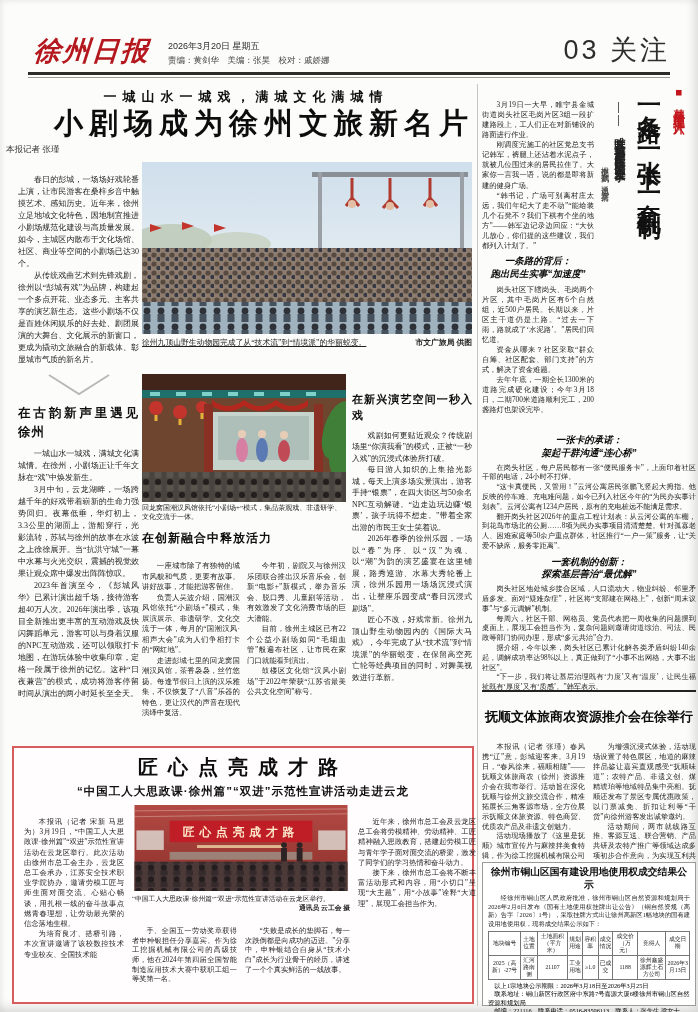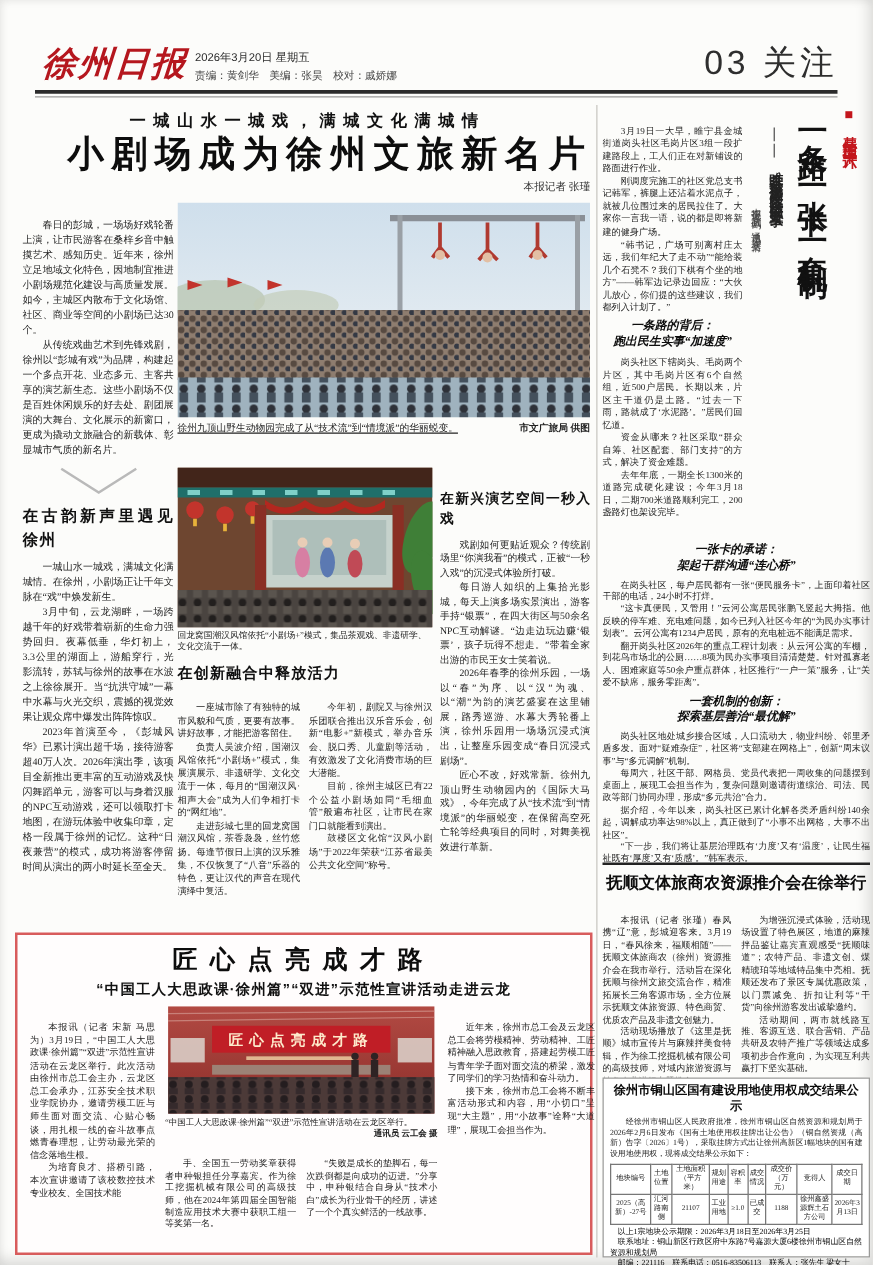--- a/index.html
+++ b/index.html
@@ -7,30 +7,30 @@
   #page{position:relative;width:698px;height:1012px;margin:0 auto;background:#fcfcfa;overflow:hidden;
         box-shadow:inset -4px -5px 10px rgba(0,0,0,.12), inset 2px 2px 6px rgba(0,0,0,.05);}
   .abs{position:absolute;}
   .sans{font-family:"Liberation Sans","DejaVu Sans",sans-serif;}
   p{margin:0;text-indent:2em;}
   .jt{text-align:justify;color:#1d1d1d;overflow:hidden;margin-top:12px;}
   .v{writing-mode:vertical-rl;}
 
   
   .masthead{left:34px;top:33px;font-size:27px;font-weight:bold;font-style:italic;color:#b5171e;letter-spacing:2px;transform:skewX(-4deg);}
-  .dateblock{left:132px;top:40px;font-size:9px;color:#2c2c2c;line-height:1.5;padding-left:24px;}
+  .dateblock{left:144px;top:40px;font-size:9px;color:#2c2c2c;line-height:1.5;padding-left:24px;}
   .dateblock .staff{color:#444;font-size:8.5px;}
   .pagelabel{right:28px;top:32px;font-size:27px;color:#2e2e2e;letter-spacing:3px;text-align:center;}
   .rule1{left:28px;right:28px;top:72px;border-top:3px solid #2c2c2c;}
   .rule2{left:28px;right:28px;top:77px;border-top:1px solid #9a9a9a;}
 
   
   .kicker{left:20px;top:88px;width:452px;text-align:center;font-size:13px;letter-spacing:6px;color:#111;font-weight:bold;}
   .f-title{left:18px;top:104px;width:456px;text-align:right;font-size:29px;font-weight:bold;letter-spacing:6px;color:#0d0d0d;}
-  .f-byline{left:20px;top:144px;width:452px;text-align:right;font-size:8.5px;color:#333;}
+  .f-byline{left:6px;top:144px;width:452px;text-align:left;font-size:8.5px;color:#333;}
   .left-col{left:18px;top:162px;width:121px;height:585px;font-size:8px;line-height:1.5;}
   .vee{display:block;margin:7px auto;}
   .sec-head{font-weight:bold;font-size:12.5px;color:#101010;margin:5px 0 6px;letter-spacing:1px;}
   .photo1{left:142px;top:162px;width:330px;height:172px;}
   .caption1{left:142px;top:337px;width:330px;font-size:7.8px;color:#222;display:flex;}
   .caption1 .t{flex:1;text-decoration:underline;}
   .caption1 .credit{font-weight:bold;white-space:nowrap;margin-left:6px;}
   .photo2{left:142px;top:374px;width:204px;height:128px;}
   .caption2{left:142px;top:504px;width:204px;font-size:7px;line-height:1.3;color:#222;}
   .sec3-head{left:142px;top:530px;font-weight:bold;font-size:12px;color:#101010;letter-spacing:1px;}
@@ -45,21 +45,21 @@
   .gov-title{left:633px;top:92px;height:340px;font-size:24px;font-weight:bold;color:#111;letter-spacing:5px;}
   .gov-sub{left:612px;top:102px;height:336px;font-size:11px;font-weight:bold;color:#222;letter-spacing:2px;}
   .gov-byline{left:598px;top:160px;height:272px;font-size:8px;color:#444;letter-spacing:1px;}
   .gov-colA{left:482px;top:88px;width:112px;height:326px;font-size:7.3px;line-height:1.38;}
   .gov-colB{left:482px;top:418px;width:214px;height:268px;font-size:7.2px;line-height:1.36;}
   .gov-sh{font-weight:bold;font-style:italic;text-align:center;font-size:9.5px;line-height:1.35;margin:4px 0;color:#0d0d0d;}
   .gov-sh div{text-indent:0;}
 
   
   .fushun{left:482px;top:690px;width:214px;}
-  .fushun .hd{border-top:2px solid #222;padding-top:5px;text-align:center;font-size:13px;font-weight:bold;color:#0c0c0c;}
+  .fushun .hd{border-top:2px solid #222;padding-top:16px;text-align:center;font-size:13px;font-weight:bold;color:#0c0c0c;}
   .fushun .cols{display:flex;gap:8px;margin-top:5px;}
   .fushun .c{width:103px;height:138px;font-size:7.2px;line-height:1.38;}
 
   
   .notice{left:482px;top:862px;width:214px;height:144px;border:1px solid #9b9b99;box-sizing:border-box;padding:3px 5px;background:#fff;}
   .notice .hd{text-align:center;font-size:9.8px;font-weight:bold;color:#0c0c0c;}
   .notice .intro{font-size:6.3px;line-height:1.35;margin-top:2px;}
   .notice table{width:100%;border-collapse:collapse;margin:3px 0 2px;font-size:5.8px;color:#222;}
   .notice th,.notice td{border:1px solid #777;padding:1px;text-align:center;font-weight:normal;line-height:1.2;}
   .notice .ft{font-size:6.3px;line-height:1.35;}

